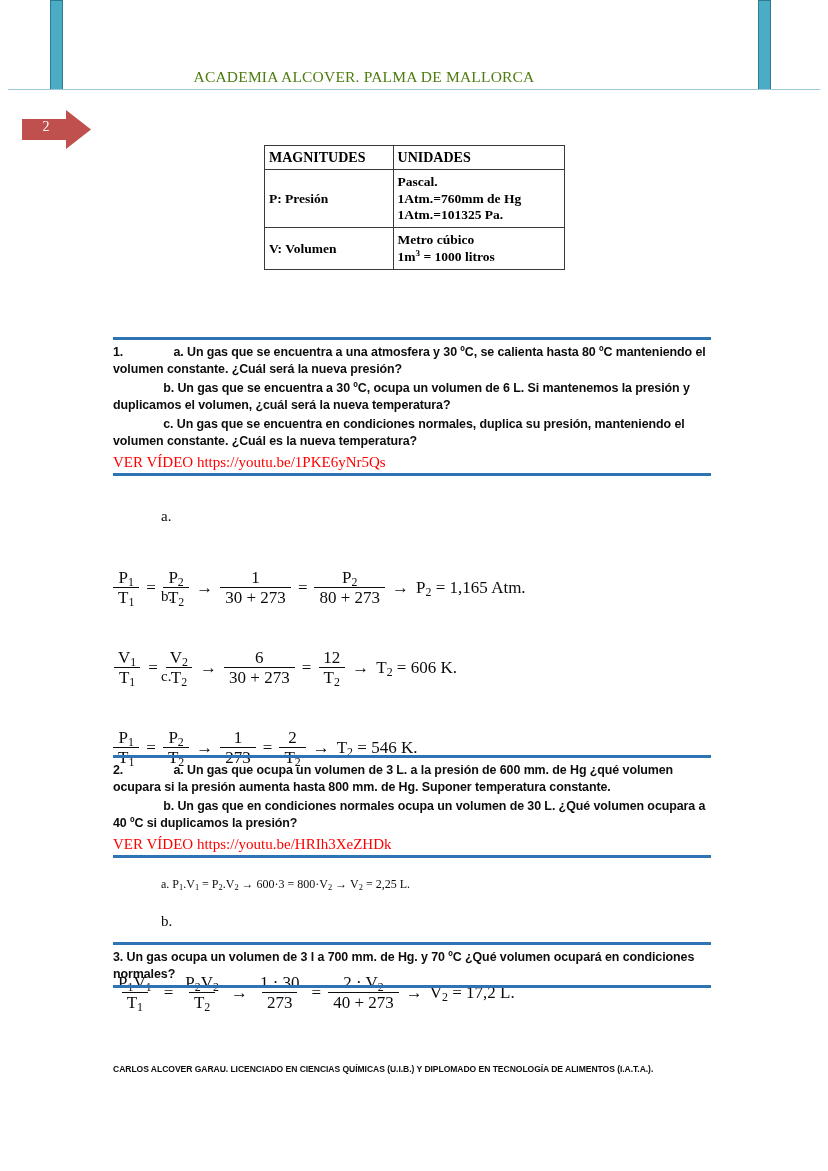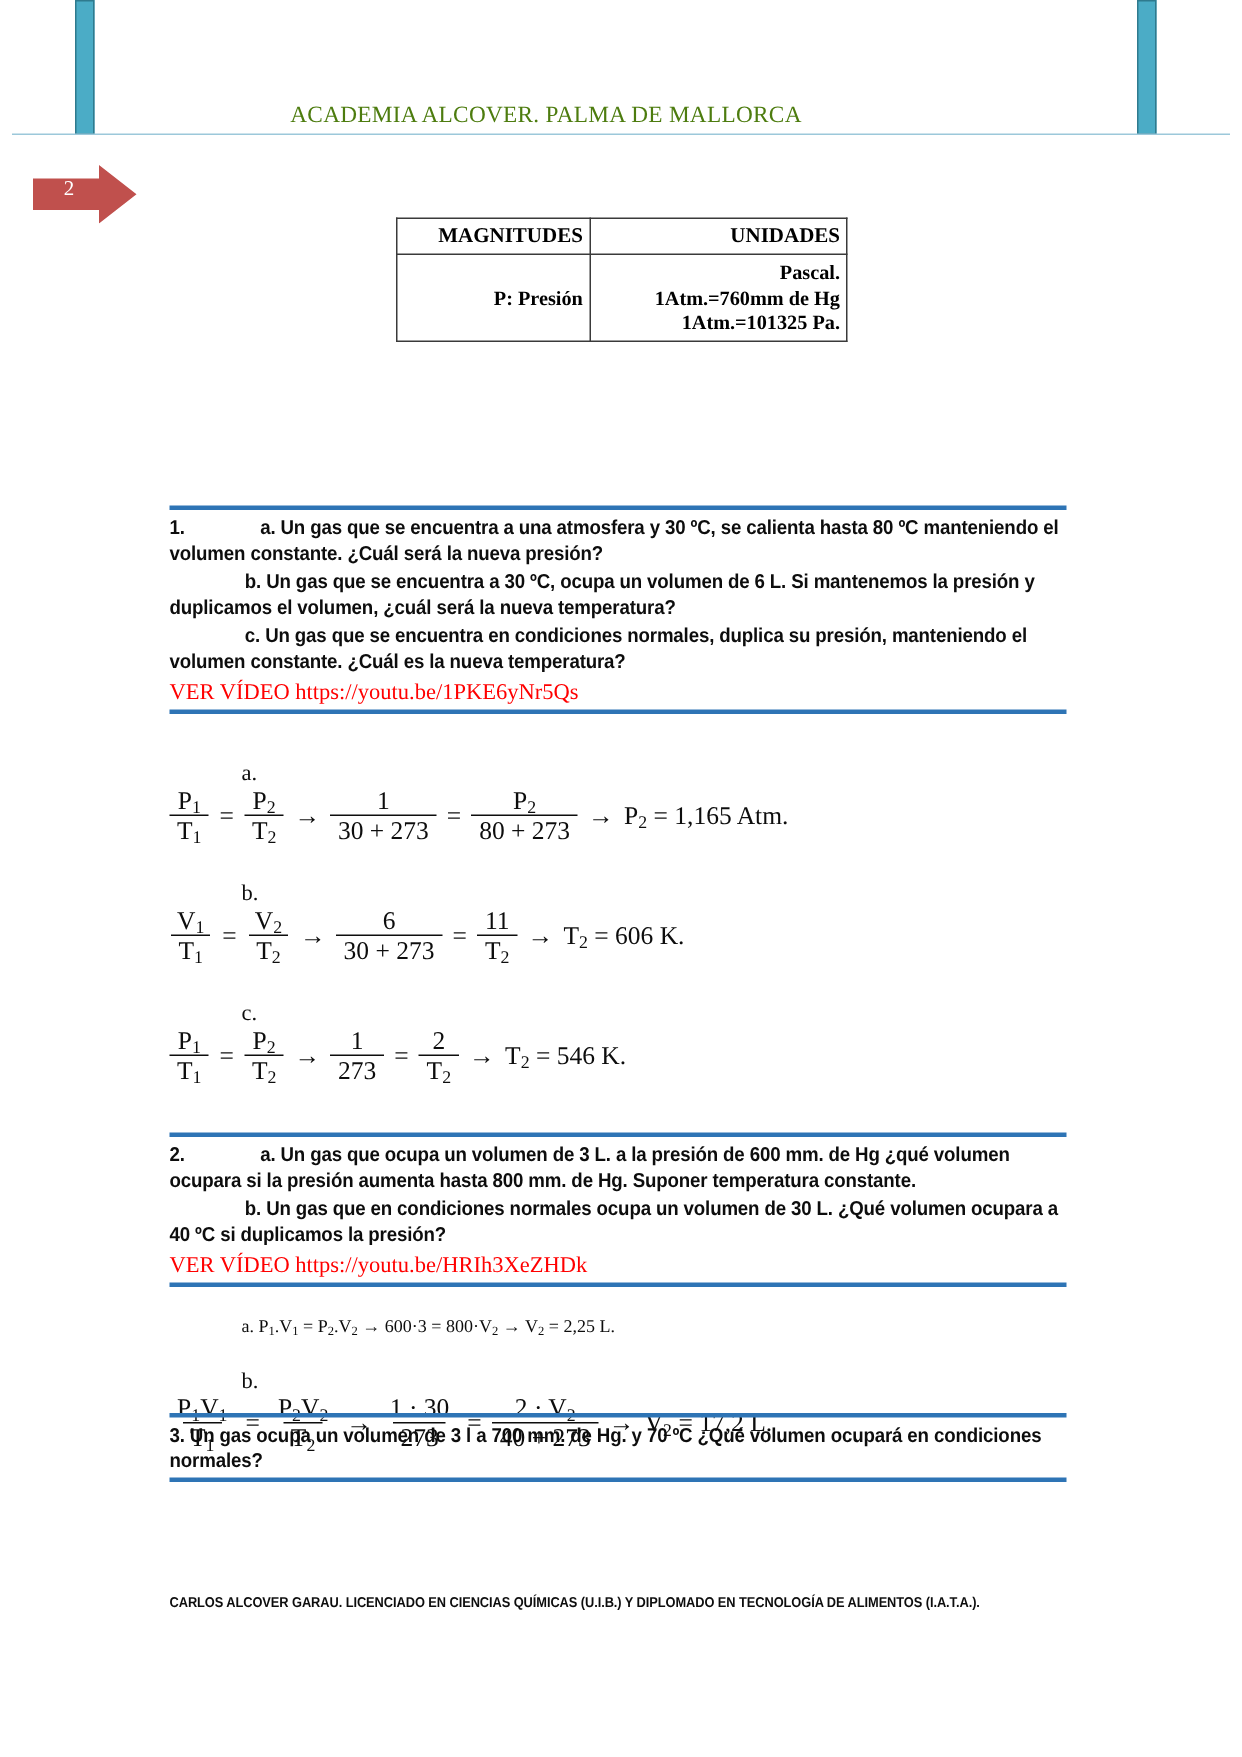--- a/index.html
+++ b/index.html
@@ -32,21 +32,21 @@
   }
 
   
   .mag-table{
     position:absolute;left:264px;top:145px;width:301px;
     border-collapse:collapse;
     font-family:"Liberation Serif", serif;
     font-weight:bold;font-size:13.5px;color:#000;
   }
   .mag-table td,.mag-table th{
-    border:1px solid #3a3a3a;text-align:right;padding:2px 4px;line-height:1.22;margin-left:37px;
+    border:1px solid #3a3a3a;text-align:left;padding:2px 4px;line-height:1.22;margin-left:37px;
   }
   .mag-table th{font-size:14px;padding:3px 4px;}
   .mag-table .colA{width:124px;}
   .mag-table .colB{width:177px;}
   .mag-table .pad3{padding-top:4px;padding-bottom:4px;}
   sup{font-size:.68em;vertical-align:super;line-height:0;}
 
   
   .ex{position:absolute;left:113px;width:598px;}
   .rule-top,.rule-bot{height:3px;background:#2E74B5;width:100%;}
@@ -63,21 +63,21 @@
   .video-line{
     font-family:"Liberation Serif", serif;font-weight:normal;
     font-size:15px;color:#FF0000;line-height:1.25;
     padding-bottom:2px;margin-top:1px;
     transform:none;
   }
   .video-line .url{color:#FF0000;}
 
   
   .math{position:absolute;left:113px;font-family:"Liberation Serif", serif;font-size:17px;color:#0d0d0d;}
-  .mrow{display:flex;align-items:center;gap:5px;white-space:nowrap;}
+  .mrow{display:flex;align-items:center;gap:5px;white-space:nowrap;margin-top:44px;}
   .frac{display:inline-flex;flex-direction:column;align-items:center;vertical-align:middle;}
   .frac .num{padding:0 5px;line-height:1.12;}
   .frac .den{padding:0 5px;line-height:1.18;border-top:1.3px solid #0d0d0d;}
   .op{padding:0 2px;}
   .lbl{font-size:15px;display:block;margin-left:48px;margin-bottom:-1px;}
   .inline-eq{font-size:12px;margin-left:48px;white-space:nowrap;}
   sub{font-size:.7em;vertical-align:baseline;position:relative;top:.26em;line-height:0;}
 
   
   .footer{
@@ -112,20 +112,27 @@
     <th class="colB">UNIDADES</th>
   </tr>
   <tr>
     <td>P: Presión</td>
     <td class="pad3">
       <div>Pascal.</div>
       <div>1Atm.=760mm de Hg</div>
       <div>1Atm.=101325 Pa.</div>
     </td>
   </tr>
+  <tr>
+    <td>V: Volumen</td>
+    <td class="pad3">
+      <div>Metro cúbico</div>
+      <div><span>1m</span><sup>3</sup><span> = 1000 litros</span></div>
+    </td>
+  </tr>
 </tbody>
   </table>
 
 <div class="ex" style="top:337px;">
   <div class="rule-top"></div>
   <div class="ex-body">
     <p><span>1.</span><span class="indent"></span><span>a. Un gas que se encuentra a una atmosfera y 30 ºC, se calienta hasta 80 ºC manteniendo el volumen constante. ¿Cuál será la nueva presión?</span></p>
     <p><span class="indent"></span><span>b. Un gas que se encuentra a 30 ºC, ocupa un volumen de 6 L. Si mantenemos la presión y duplicamos el volumen, ¿cuál será la nueva temperatura?</span></p>
     <p><span class="indent"></span><span>c. Un gas que se encuentra en condiciones normales, duplica su presión, manteniendo el volumen constante. ¿Cuál es la nueva temperatura?</span></p>
   </div>
@@ -175,21 +182,21 @@
       <span class="num"><span>V</span><sub>2</sub></span>
       <span class="den"><span>T</span><sub>2</sub></span>
     </span>
     <span class="op">→</span>
     <span class="frac">
       <span class="num">6</span>
       <span class="den">30 + 273</span>
     </span>
     <span class="op">=</span>
     <span class="frac">
-      <span class="num">11</span>
+      <span class="num">12</span>
       <span class="den"><span>T</span><sub>2</sub></span>
     </span>
     <span class="op">→</span>
     <span><span>T</span><sub>2</sub> <span>= 606 K.</span></span>
   </div>
 </div>
 
 <div class="math" style="top:668px;">
   <span class="lbl">c.</span>
   <div class="mrow">

